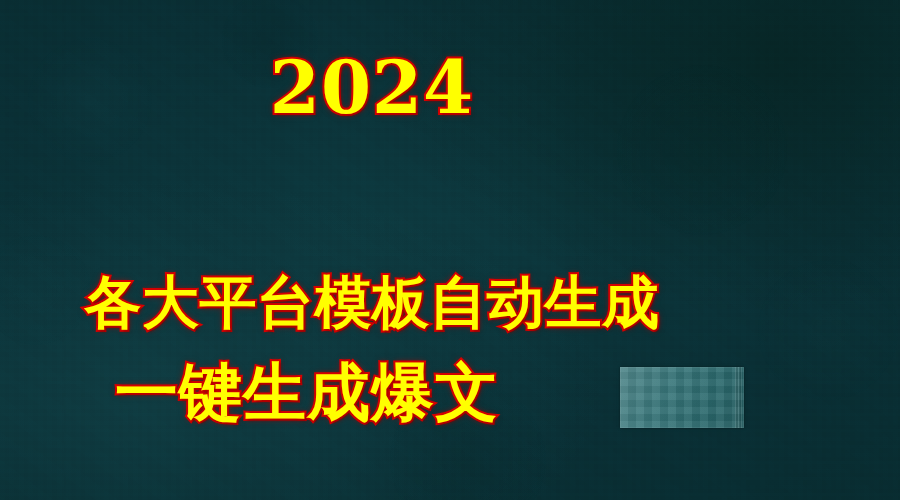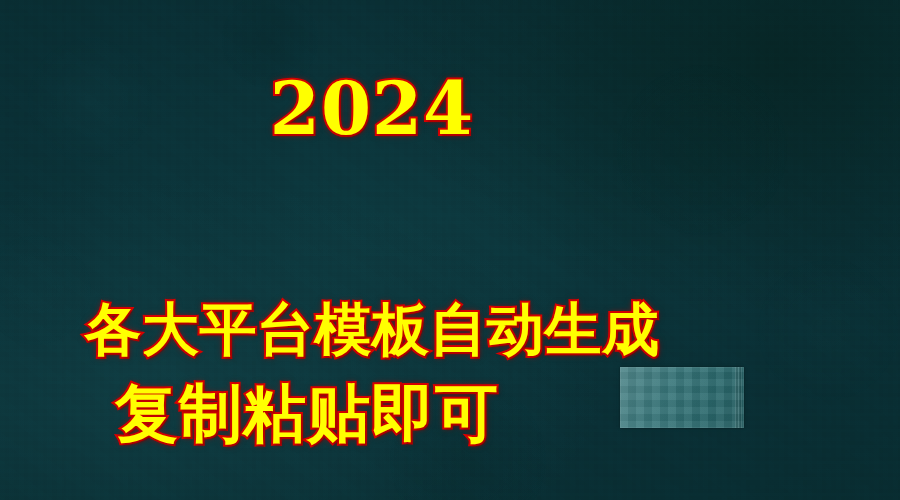--- a/index.html
+++ b/index.html
@@ -84,42 +84,41 @@
     line-height: 1;
     letter-spacing: 0px;
     
     -webkit-text-stroke: 4px #dd0000;
     paint-order: stroke fill;
     text-shadow:
        0 0 2px #e00000,
        0 0 5px rgba(200,0,0,0.75),
        0 0 9px rgba(160,0,0,0.45),
        2px 2px 2px rgba(90,0,0,0.55);
-    margin-top: 21px;
   }
 
   .line-year {
     top: 52px;
     font-size: 72px;
     font-family: "DejaVu Serif", "Liberation Serif", serif;
     letter-spacing: 1px;
   }
 
   .line-cn {
     font-family: "DejaVu Sans", "Liberation Sans", sans-serif;
   }
 
   .line-2 {
     top: 167px;
     font-size: 57px;
     letter-spacing: 0.5px;
   }
 
   .line-3 {
-    top: 280px;
+    top: 274px;
     font-size: 57px;
     letter-spacing: 0.5px;
   }
 
   .line-4 {
     top: 361px;
     font-size: 63px;
     letter-spacing: 1px;
     padding-right: 130px;   
     box-sizing: border-box;
@@ -171,21 +170,21 @@
   <div class="bg-blotch"></div>
   <div class="bg-noise"></div>
 
   <div class="lines">
 
     <div class="line line-year">2024</div>
 
 
     <div class="line line-cn line-3">各大平台模板自动生成</div>
 
-    <div class="line line-cn line-4">复制粘贴即可</div>
+    <div class="line line-cn line-4">一键生成爆文</div>
 
   </div>
 
   <div class="mosaic">
     <div class="mosaic-streak"></div>
   </div>
 
 </div>
 
 </body></html>

